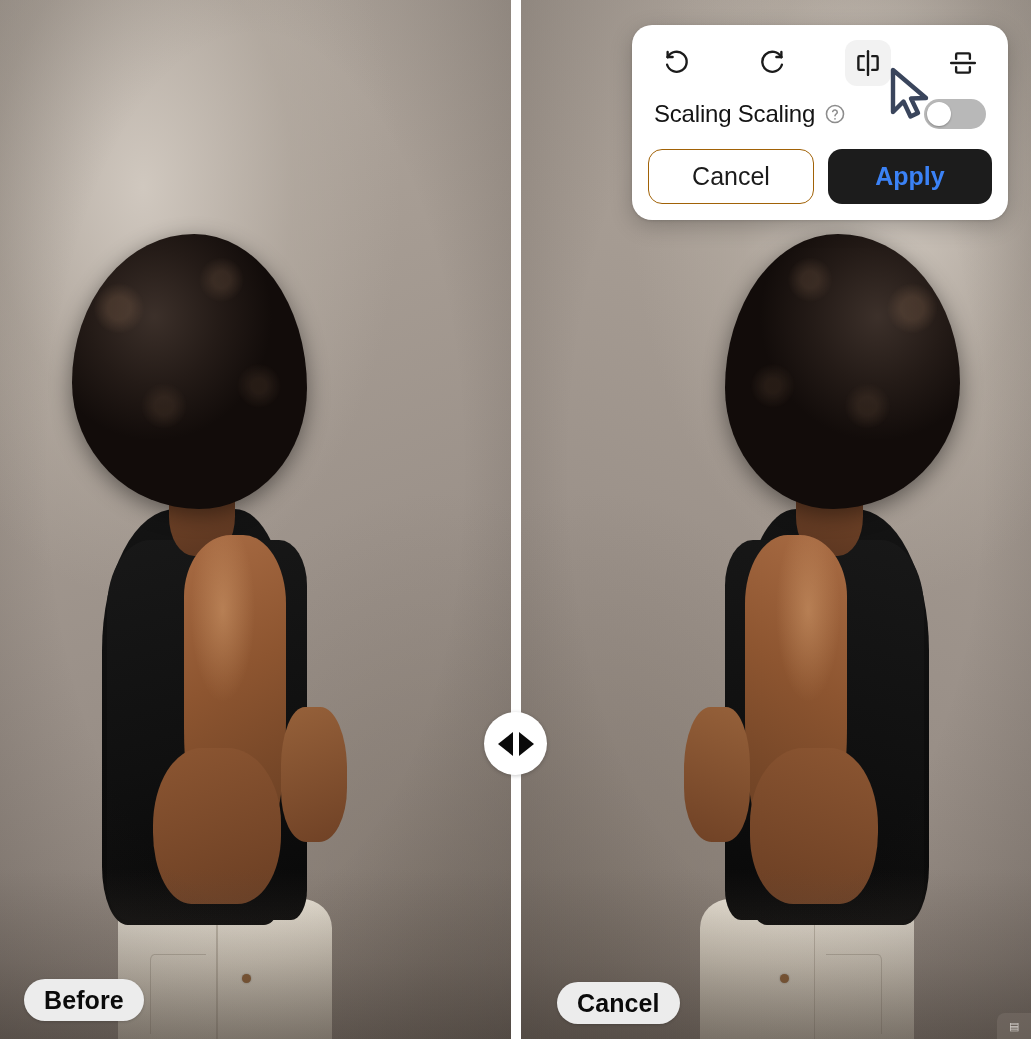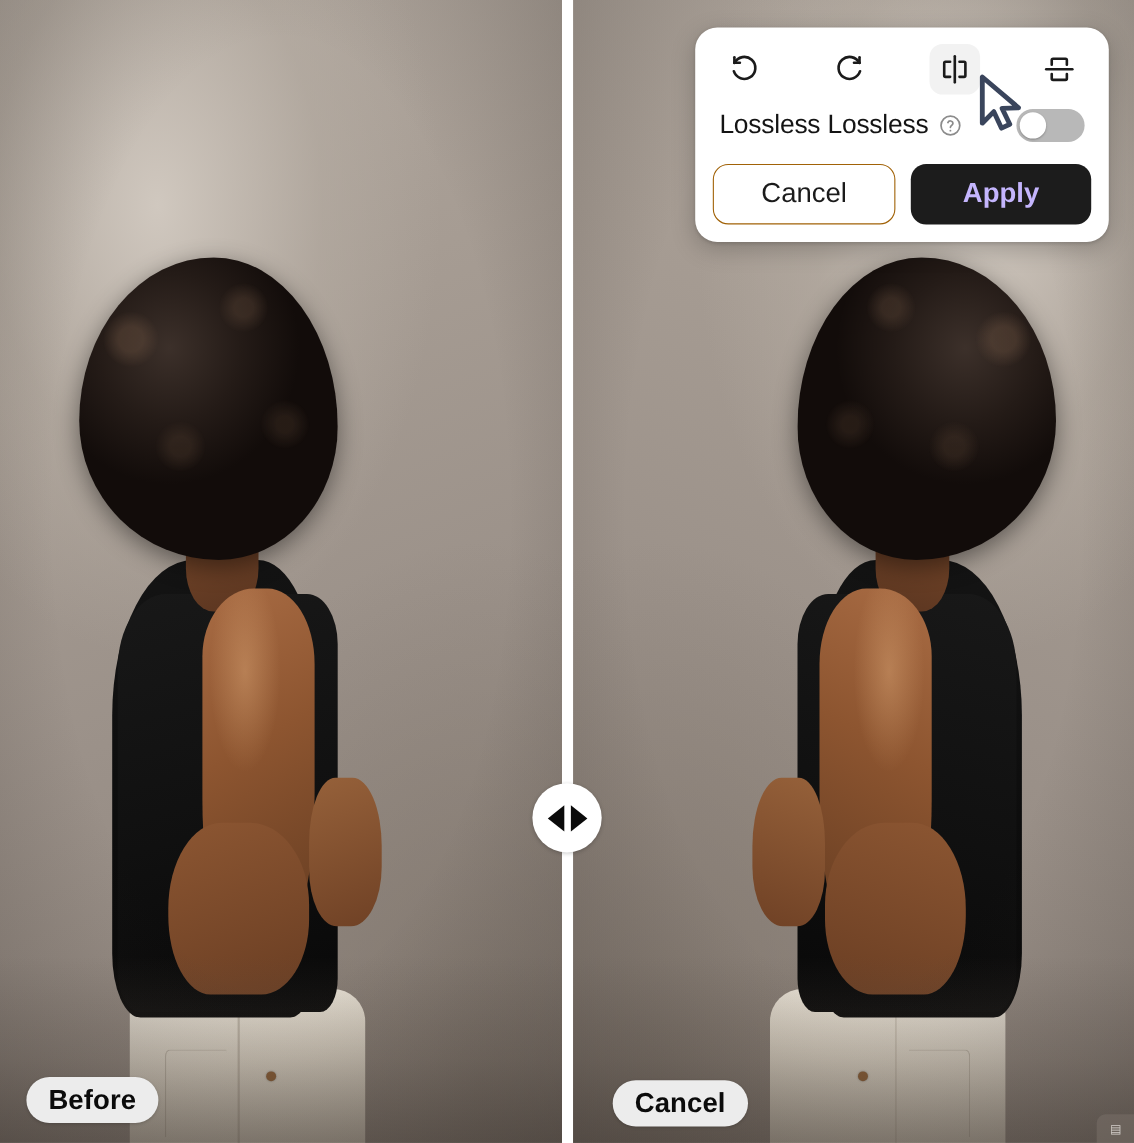--- a/index.html
+++ b/index.html
@@ -332,21 +332,21 @@
     border: none;
   }
   .btn-cancel {
     background: #ffffff;
     color: #1b1b1b;
     border: 1px solid #a16207;
     font-weight: 400;
   }
   .btn-apply {
     background: #1c1c1c;
-    color: #c4b5fd;
+    color: #3b82f6;
     font-weight: 700;
   }
 
   
   .cursor {
     position: absolute;
     left: 888px; top: 66px;
     z-index: 60;
     pointer-events: none;
   }
@@ -483,21 +483,21 @@
             <line x1="2.5" y1="12" x2="21.5" y2="12"></line>
             <path d="M6.5 8.6V5.3a1 1 0 0 1 1-1h9a1 1 0 0 1 1 1v3.3"></path>
             <path d="M6.5 15.4v3.3a1 1 0 0 0 1 1h9a1 1 0 0 0 1-1v-3.3"></path>
           </svg>
         </span>
       </button>
 
     </div>
 
     <div class="option-row">
-      <span class="option-label">Lossless Lossless</span>
+      <span class="option-label">Scaling Scaling</span>
       <span class="help-icon">
         <svg width="22" height="22" viewBox="0 0 24 24" fill="none" stroke="#8c8c8c" stroke-width="1.7" stroke-linecap="round" stroke-linejoin="round">
           <circle cx="12" cy="12" r="9.3"></circle>
           <path d="M9.5 9.2a2.6 2.6 0 0 1 5 .9c0 1.7-2.5 2.1-2.5 3.8"></path>
           <circle cx="12" cy="17.2" r="0.95" fill="#8c8c8c" stroke="none"></circle>
         </svg>
       </span>
       <div class="toggle">
         <div class="knob"></div>
       </div>

